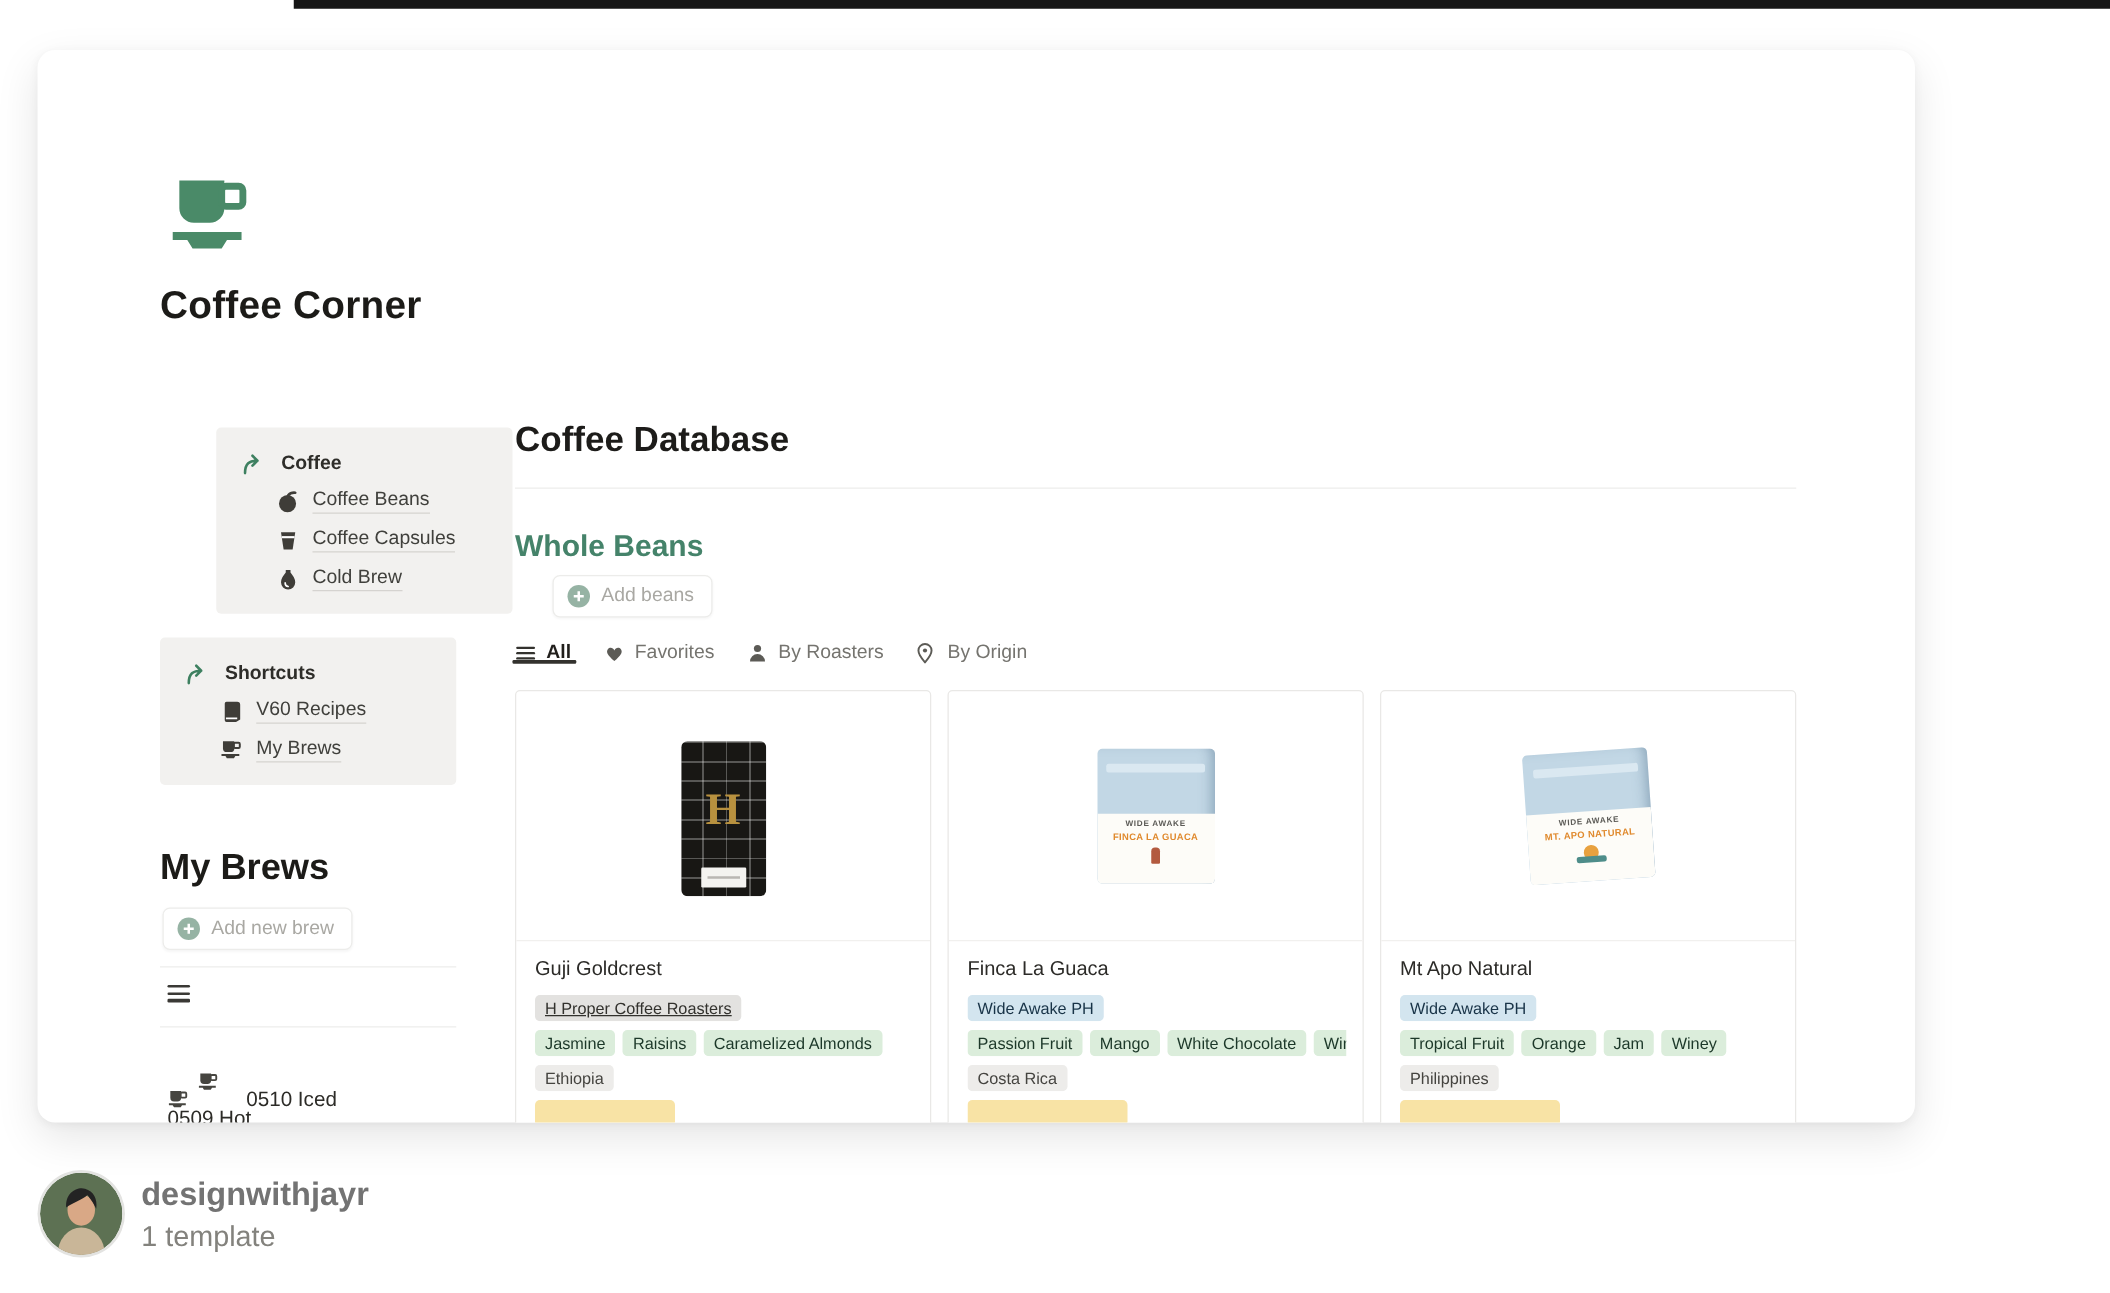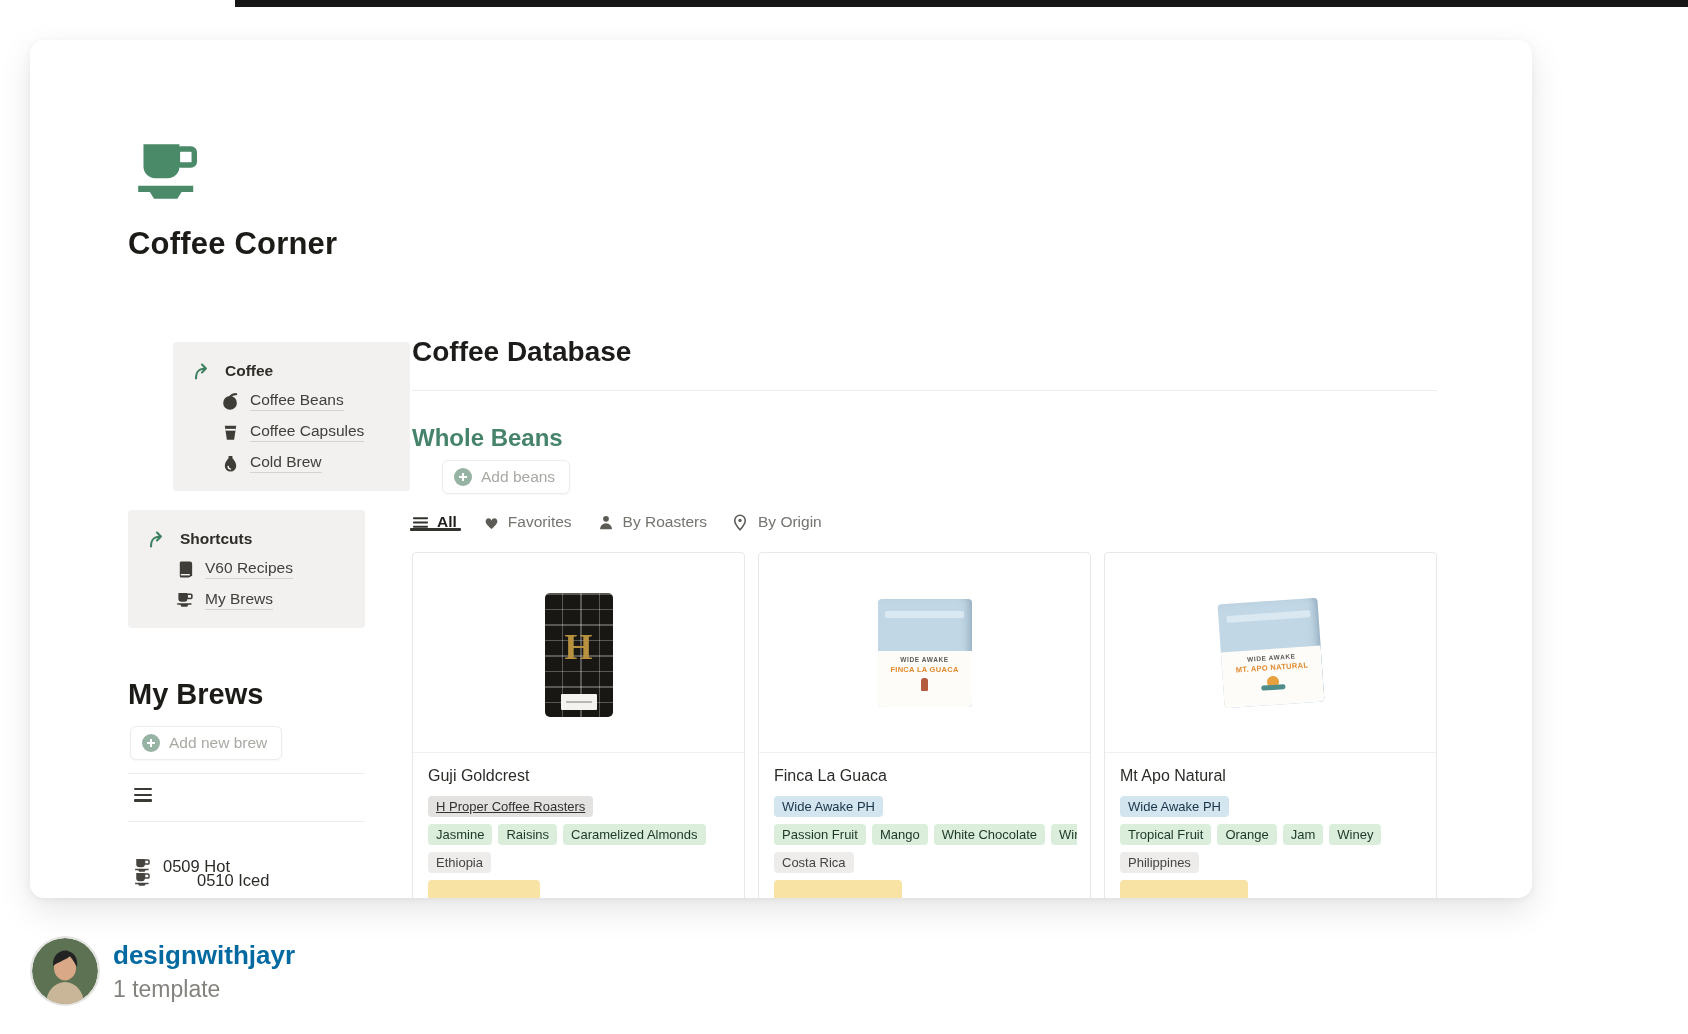--- a/index.html
+++ b/index.html
@@ -89,21 +89,21 @@
   .bag-blue.tilted{transform:rotate(-4deg);width:100px;height:104px;}
   .brand-txt{font-size:6.5px;letter-spacing:.6px;color:#5b5a56;font-weight:700;}
   .name-txt{font-size:7.5px;font-weight:700;color:#e08a2e;letter-spacing:.3px;text-align:center;line-height:9px;}
   .mini-fig{width:7px;height:13px;background:#b35a3f;border-radius:3px 3px 1px 1px;margin-top:2px;}
   .mini-sun{width:12px;height:12px;border-radius:50%;background:#e8a13f;margin-top:2px;position:relative;}
   .mini-sun::after{content:"";position:absolute;left:-6px;bottom:-2px;width:24px;height:5px;background:#4e8d8a;border-radius:2px;}
 
   
   .footer-avatar{position:absolute;left:32px;top:938px;width:66px;height:66px;border-radius:50%;overflow:hidden;
     box-shadow:0 0 0 2px #e3e3e1;}
-  .footer-author{position:absolute;left:113px;top:940px;font-size:26px;font-weight:700;color:#0369a1;cursor:pointer;}
+  .footer-author{position:absolute;left:113px;top:940px;font-size:26px;font-weight:700;color:#737373;cursor:pointer;}
   .footer-meta{position:absolute;left:113px;top:976px;font-size:23px;color:#83827d;}
   svg{display:block;}
 </style>
 </head>
 <body>
 
 <div class="top-strip"></div>
 
 <div class="page-card">
 
@@ -206,21 +206,21 @@
       <svg viewBox="0 0 24 22" width="18" height="18">
           <g fill="#464540">
             <path d="M3 1.5 h11.5 v7 a4 4 0 0 1 -4 4 h-3.5 a4 4 0 0 1 -4 -4 Z"></path>
             <rect x="14" y="3" width="6" height="5.4" rx="1.2" fill="none" stroke="#464540" stroke-width="2"></rect>
             <path d="M1.5 14.5 h18 v2 h-4 l-1.4 2.3 h-7.2 l-1.4 -2.3 h-4 Z"></path>
           </g>
         </svg>
     </span>
     <span class="blabel">0510 Iced</span>
   </div>
-  <div class="brew-entry" style="top:817px;">
+  <div class="brew-entry" style="top:817px;flex-direction:column;">
     <span class="icon16">
       <svg viewBox="0 0 24 22" width="18" height="18">
           <g fill="#464540">
             <path d="M3 1.5 h11.5 v7 a4 4 0 0 1 -4 4 h-3.5 a4 4 0 0 1 -4 -4 Z"></path>
             <rect x="14" y="3" width="6" height="5.4" rx="1.2" fill="none" stroke="#464540" stroke-width="2"></rect>
             <path d="M1.5 14.5 h18 v2 h-4 l-1.4 2.3 h-7.2 l-1.4 -2.3 h-4 Z"></path>
           </g>
         </svg>
     </span>
     <span class="blabel">0509 Hot</span>

